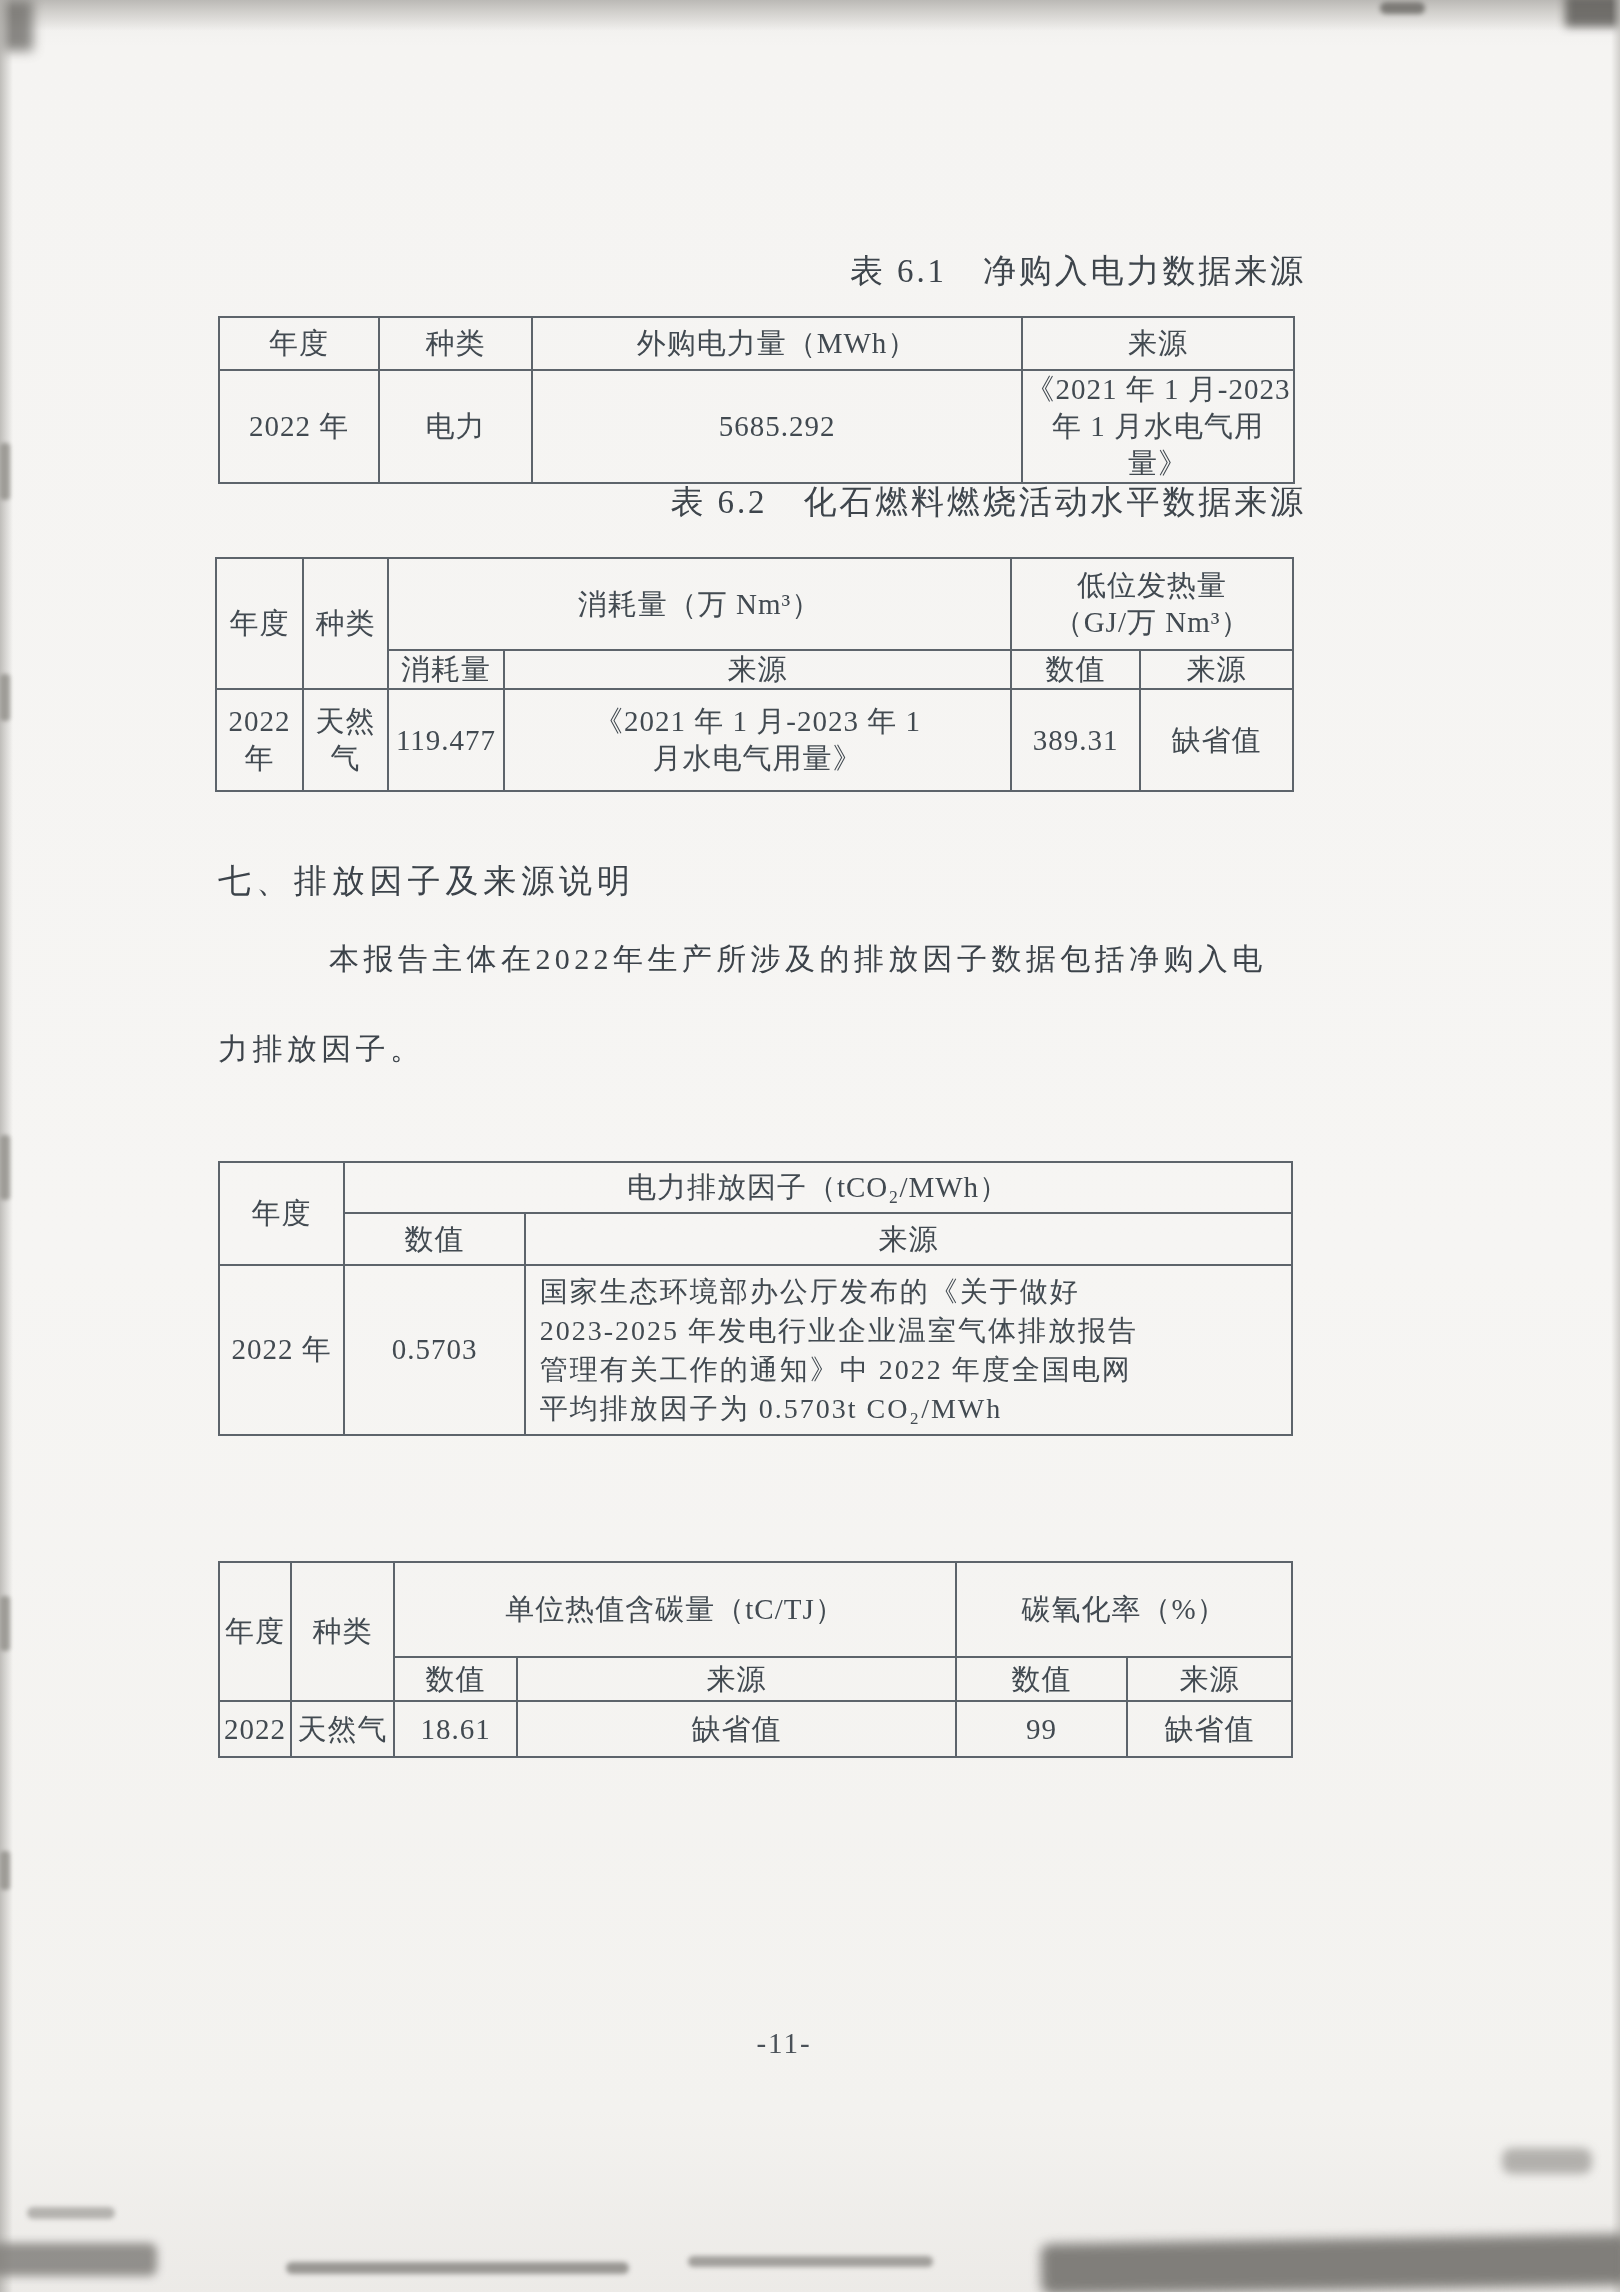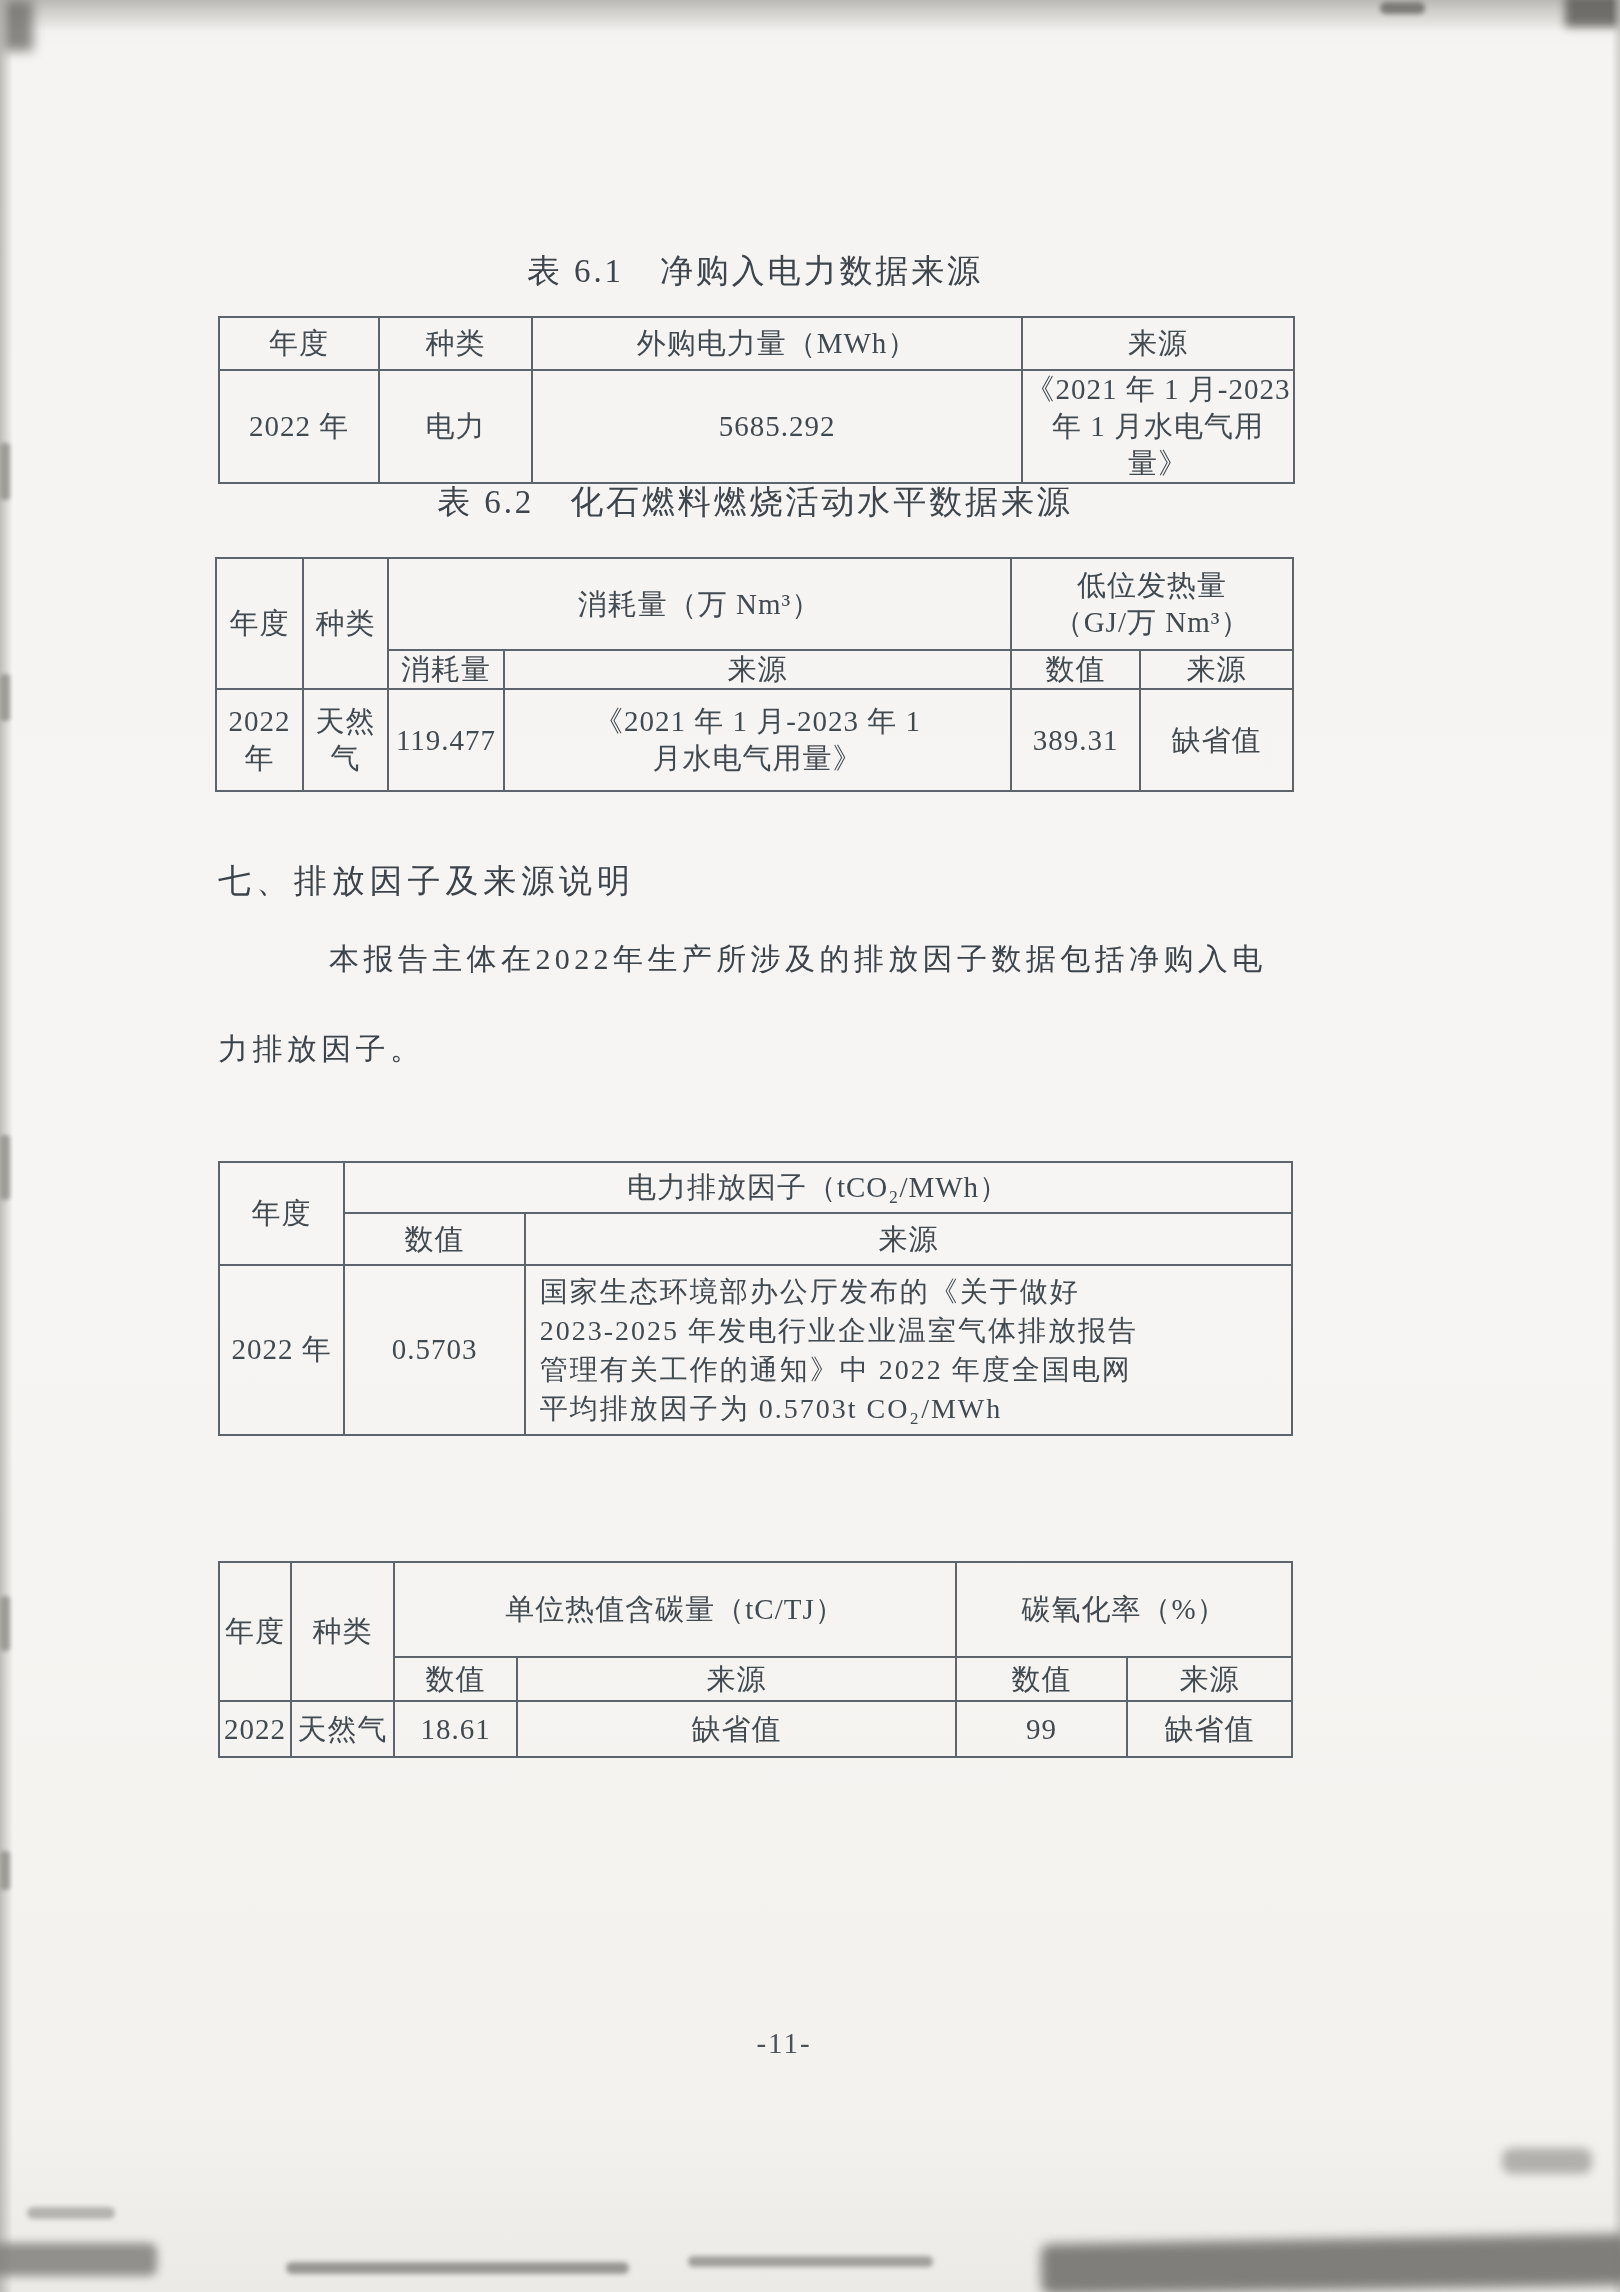--- a/index.html
+++ b/index.html
@@ -24,21 +24,21 @@
     background:linear-gradient(270deg,#c2c0bc 0%,rgba(226,224,220,0) 100%);opacity:.7;}
   .edge-mark{position:absolute;left:0;width:9.8px;background:#87857f;filter:blur(2px);opacity:.7;border-radius:3.9px;}
   .scan-bottom-1{position:absolute;top:2239px;left:1041px;width:588px;height:51px;background:#75736f;filter:blur(5.9px);border-radius:9.8px;transform:rotate(-1deg);opacity:.9;}
   .scan-bottom-2{position:absolute;top:2262px;left:286px;width:343px;height:11.8px;background:#8b8985;filter:blur(2.9px);border-radius:5.9px;opacity:.85;}
   .scan-bottom-3{position:absolute;top:2256px;left:688px;width:245px;height:10.8px;background:#8f8d89;filter:blur(2.9px);border-radius:5.9px;opacity:.8;}
   .scan-bottom-4{position:absolute;top:2243px;left:-9.8px;width:167px;height:33px;background:#82807c;filter:blur(4.9px);border-radius:7.8px;opacity:.85;}
   .scan-bottom-5{position:absolute;top:2148px;left:1502px;width:90px;height:25.5px;background:#a3a19d;filter:blur(4.9px);border-radius:9.8px;opacity:.8;}
   .scan-bottom-6{position:absolute;top:2207px;left:27.4px;width:88px;height:11.8px;background:#9c9a96;filter:blur(2.9px);border-radius:5.9px;opacity:.7;}
 
   
-  .tbl-title{position:absolute;left:218px;width:1074px;text-align:center;
+  .tbl-title{position:absolute;left:232px;width:1074px;text-align:right;
     font-size:33px;letter-spacing:2.9px;color:#3e454c;}
   .sec-heading{position:absolute;left:218px;font-size:33px;letter-spacing:4.9px;color:#3c434a;}
   .para-line{position:absolute;font-size:30px;letter-spacing:4.4px;color:#3c434a;white-space:nowrap;}
   .page-num{position:absolute;top:2027px;left:0;width:1568px;text-align:center;
     font-size:29px;letter-spacing:2px;color:#4a5158;}
 
   
   table.tbl{position:absolute;border-collapse:collapse;table-layout:fixed;}
   .tbl td{border:2px solid #5d646b;text-align:center;vertical-align:middle;
     font-size:29px;color:#424a51;padding:0;letter-spacing:1px;line-height:37px;}

